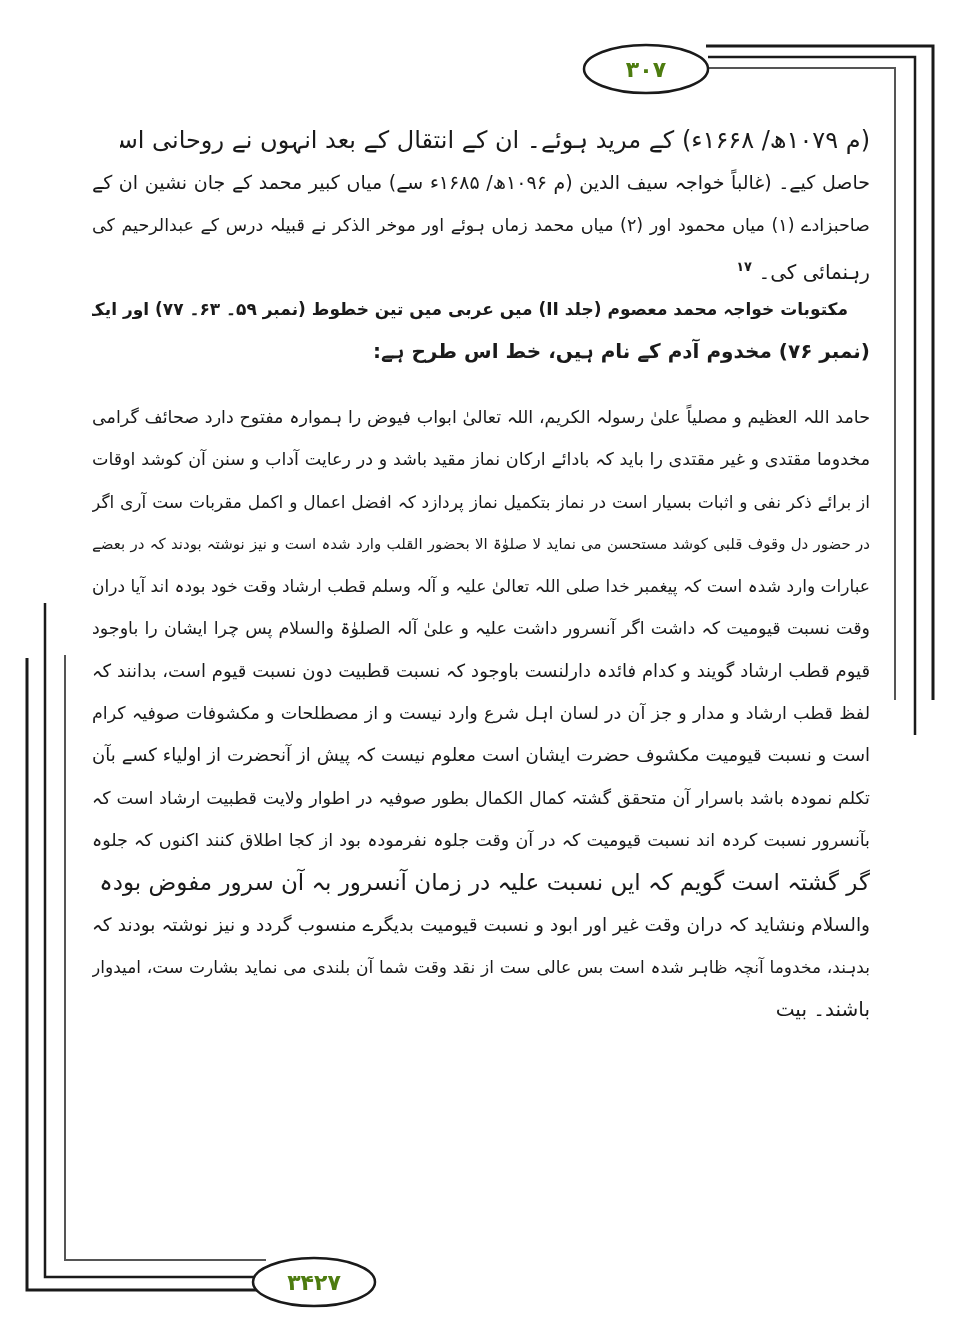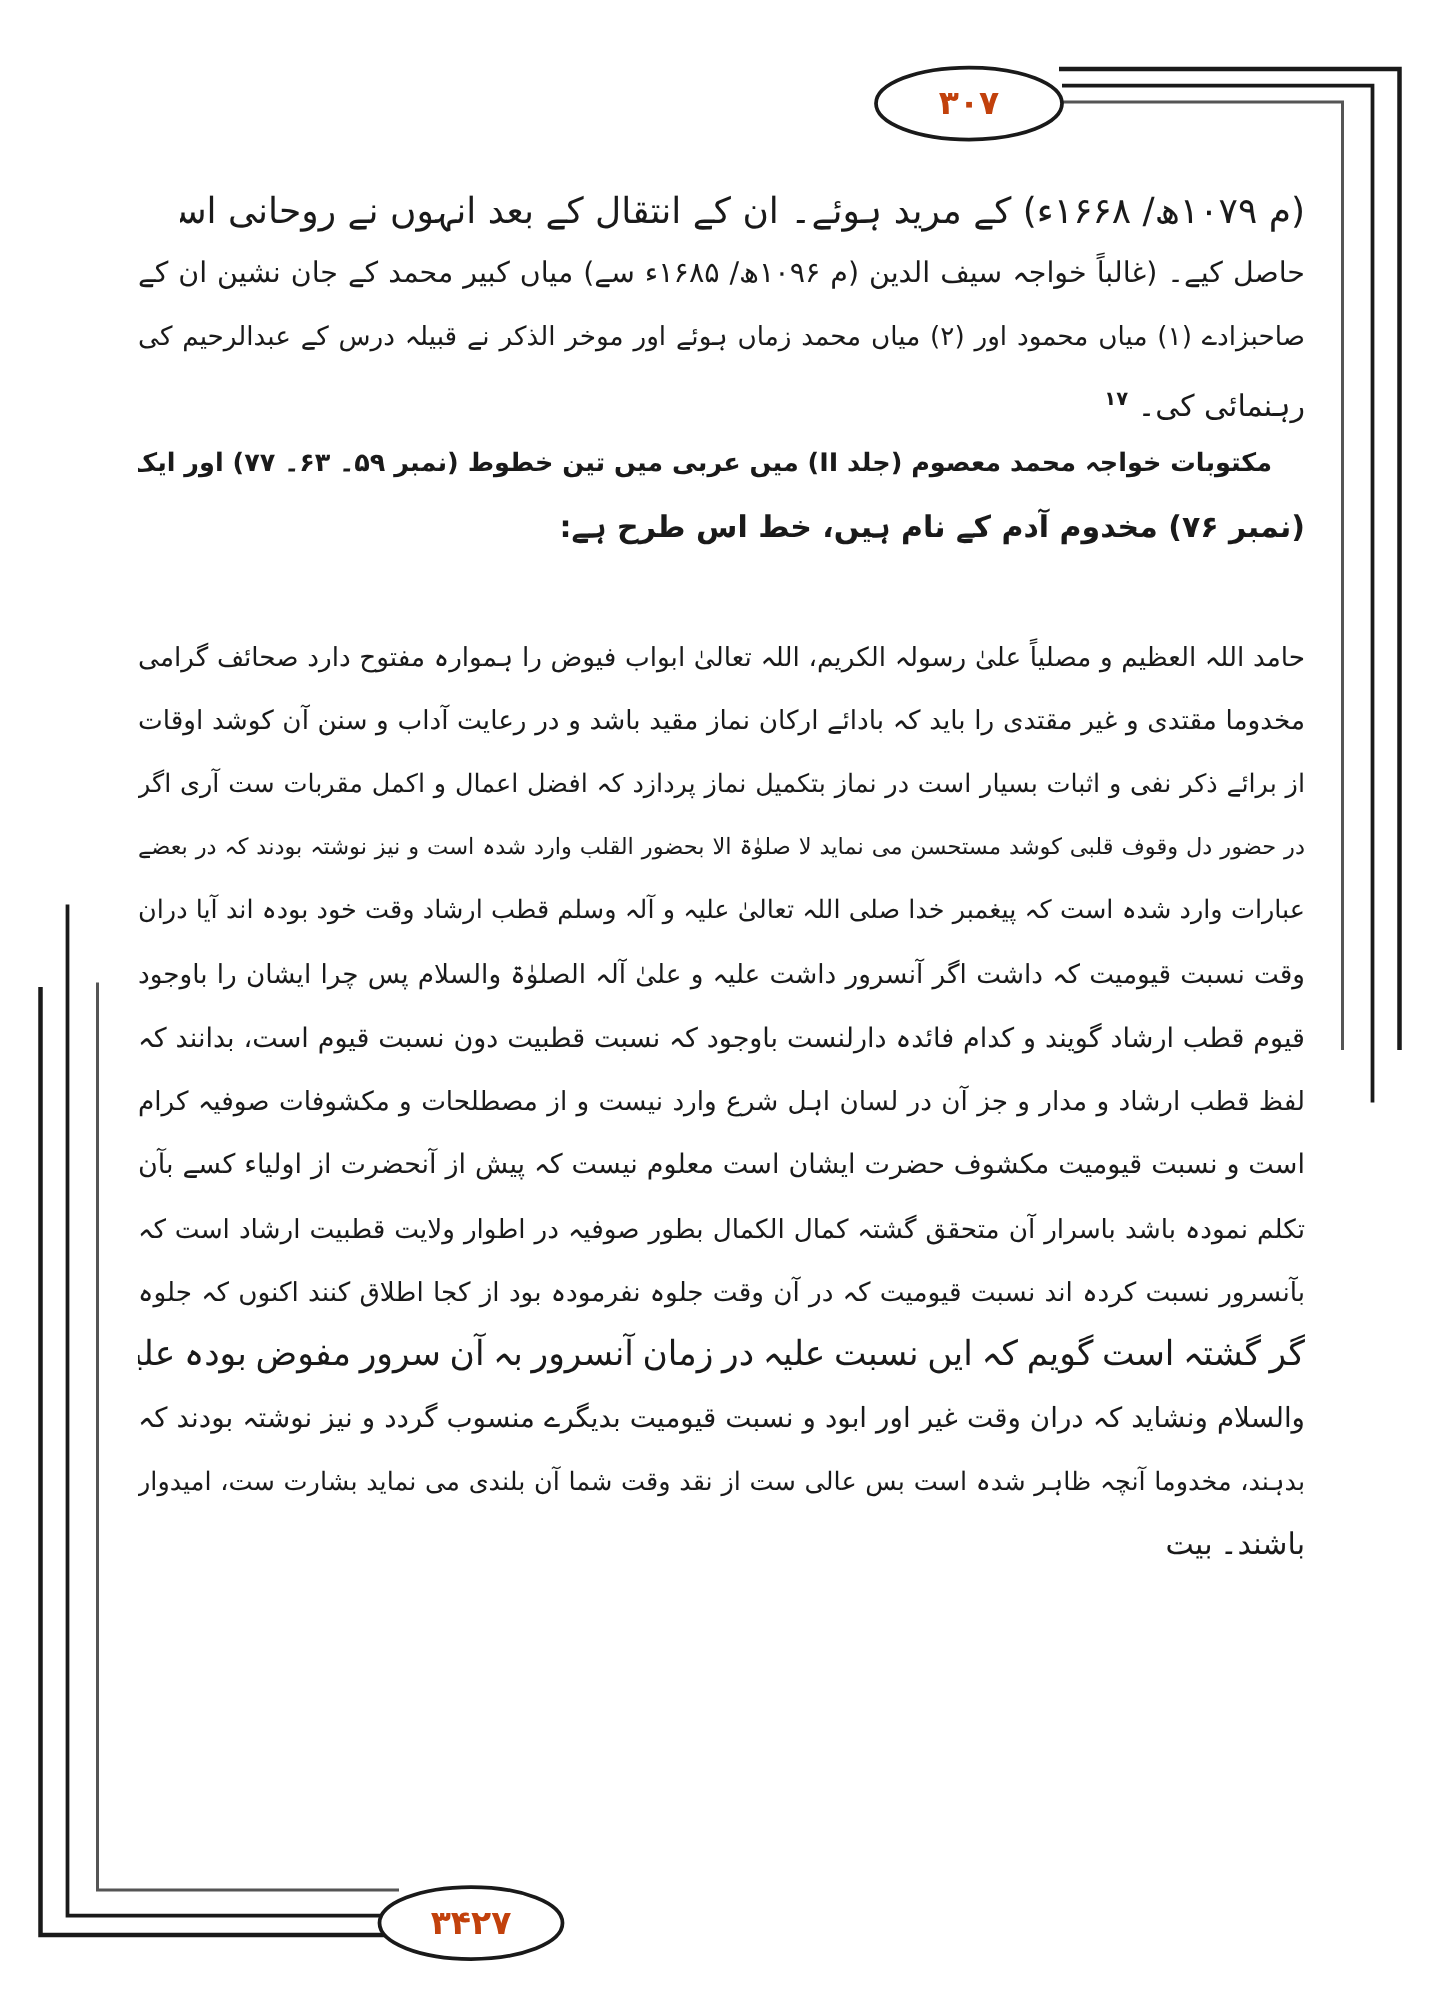--- a/index.html
+++ b/index.html
@@ -25,21 +25,21 @@
   .page-number {
     position: absolute;
     width: 124px;
     height: 48px;
     display: flex;
     align-items: center;
     justify-content: center;
     font-family: "DejaVu Sans", sans-serif;
     font-size: 22px;
     font-weight: bold;
-    color: #c2410c;
+    color: #4d7c0f;
     direction: rtl;
     letter-spacing: 1px;
   }
   #page-number-top { left: 584px; top: 45px; }
   #page-number-bottom { left: 252px; top: 1258px; }
 
   .text-block {
     position: absolute;
     left: 92px;
     width: 778px;
@@ -60,21 +60,21 @@
     text-align-last: justify;
   }
   .text-line.last {
     text-align-last: right;
   }
   .text-line.indent {
     padding-right: 22px;
   }
   #para-1 { top: 119px; }
   #para-2 { top: 288px; font-weight: bold; }
-  #para-3 { top: 417px; font-family: Liberation Serif, serif; }
+  #para-3 { top: 396px; }
   .footnote-ref {
     font-size: 13px;
     vertical-align: super;
     font-weight: bold;
   }
 </style>
 </head>
 <body>
 
 <svg id="frame" width="960" height="1334" viewBox="0 0 960 1334" xmlns="http://www.w3.org/2000/svg">

